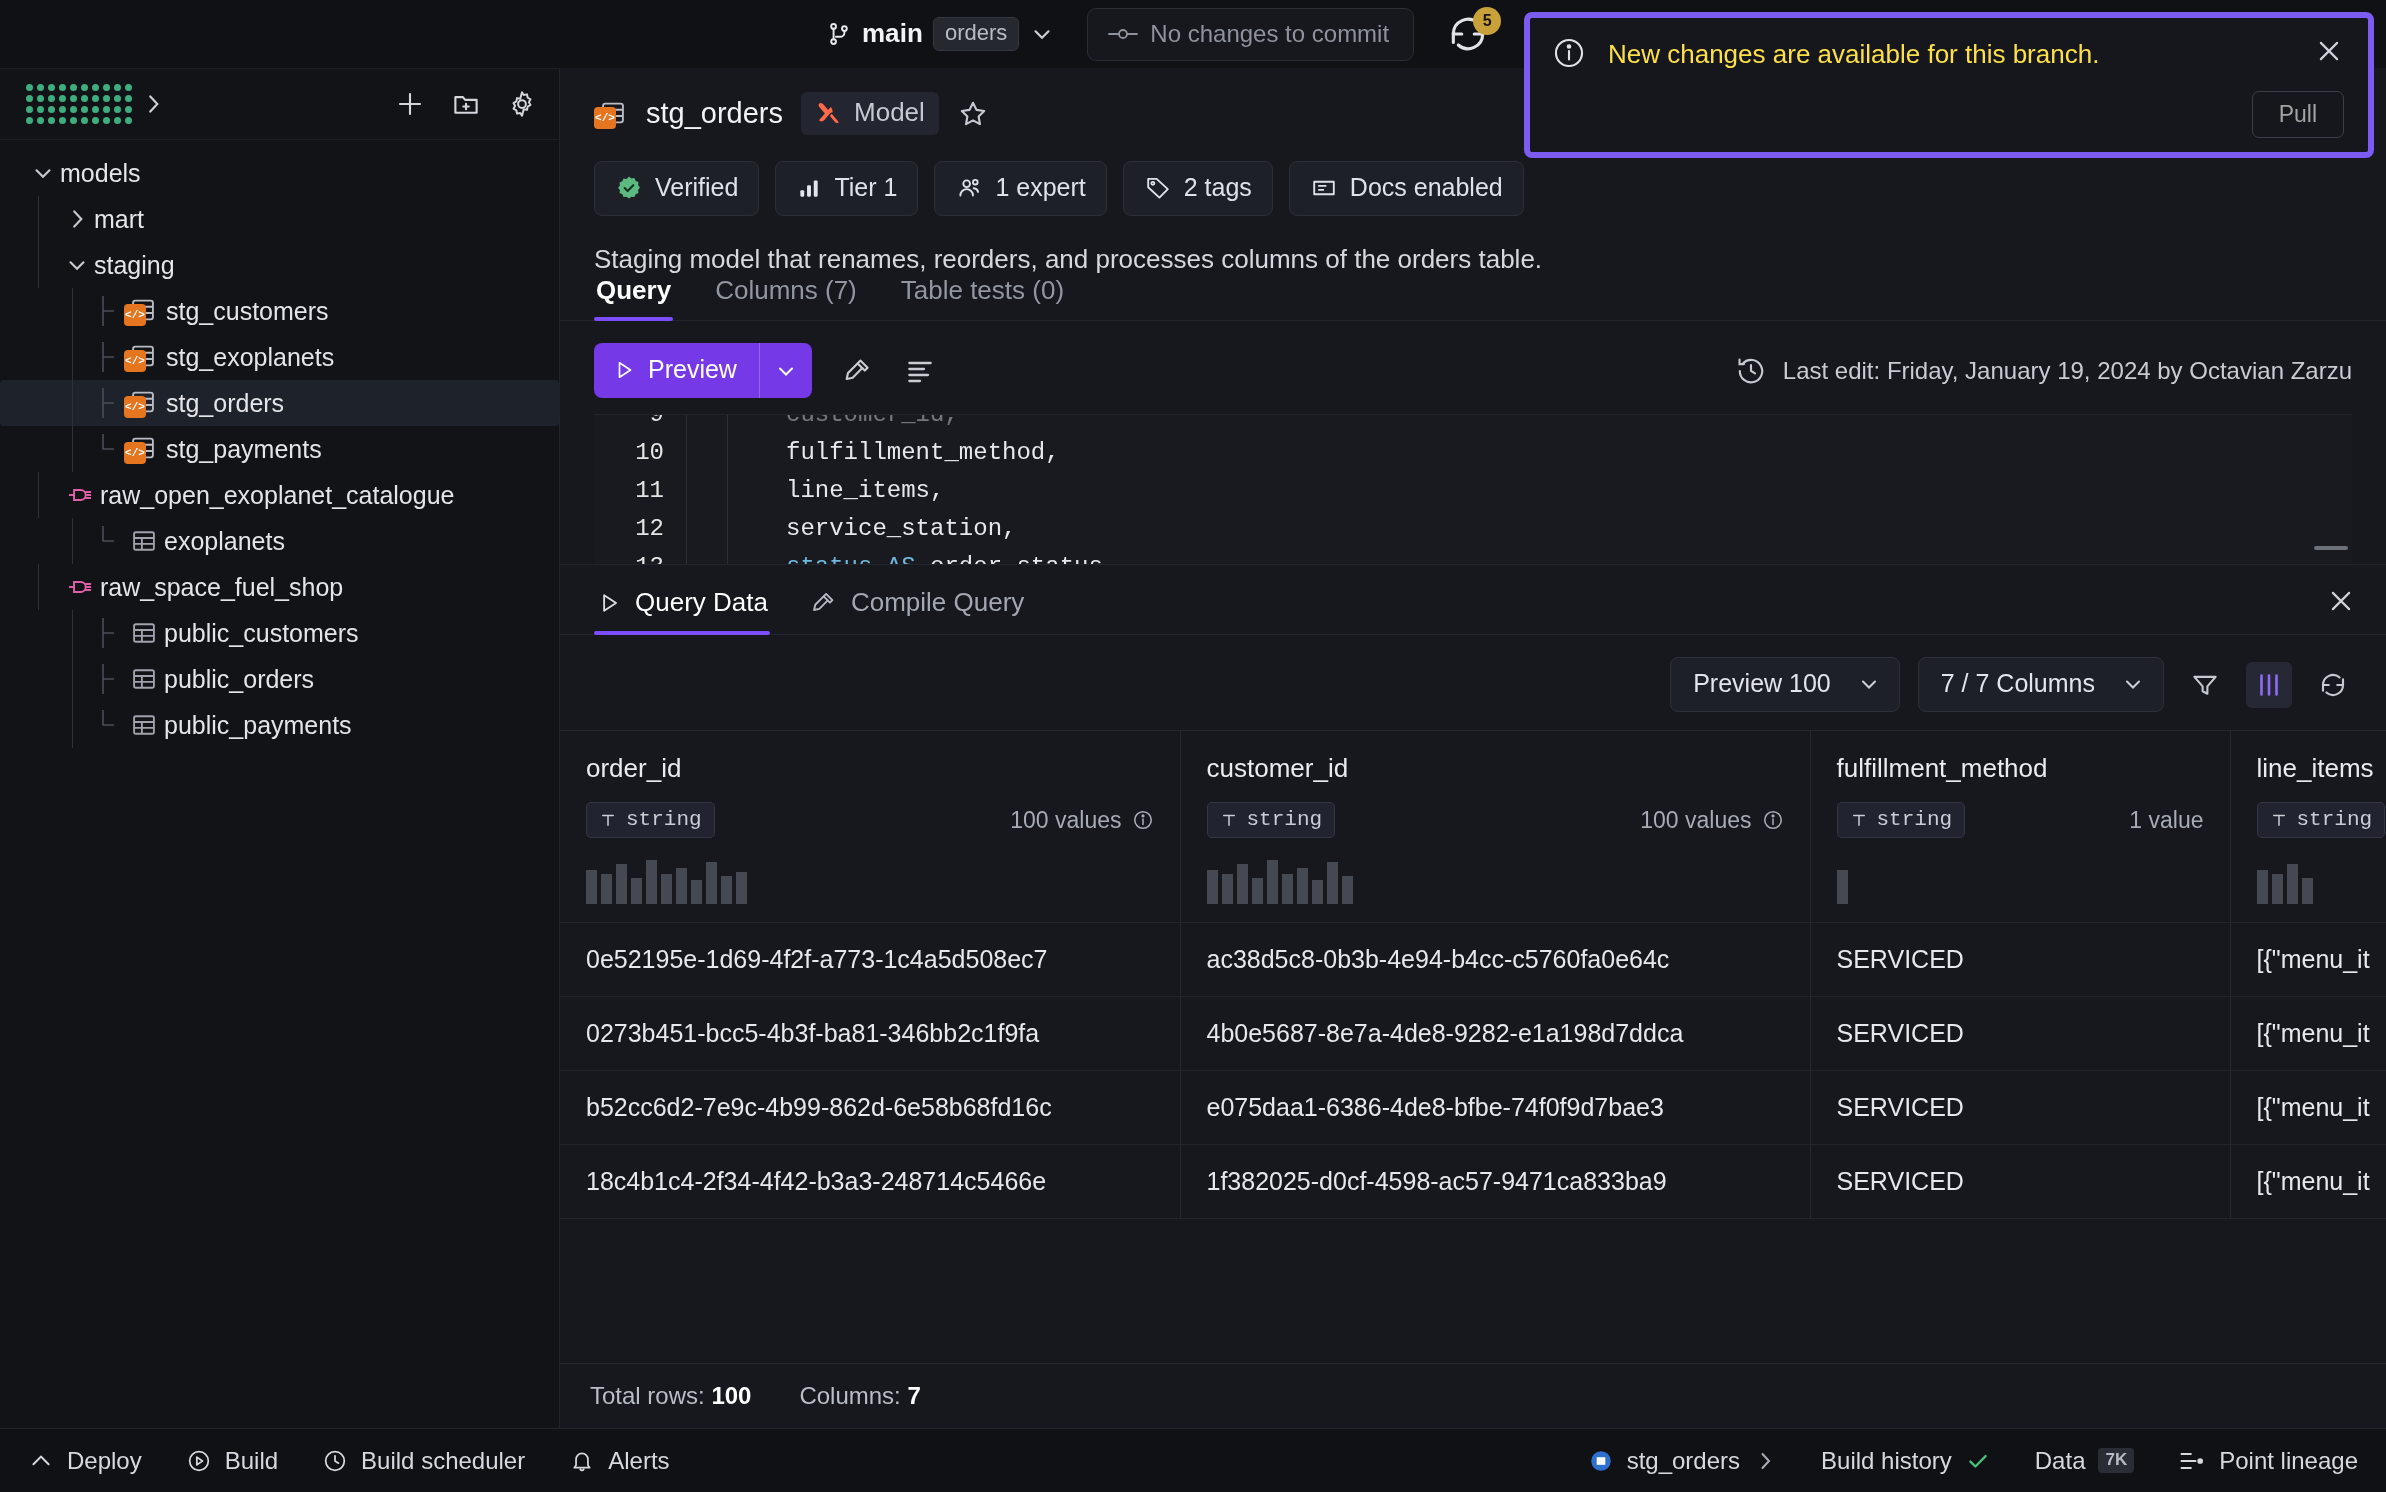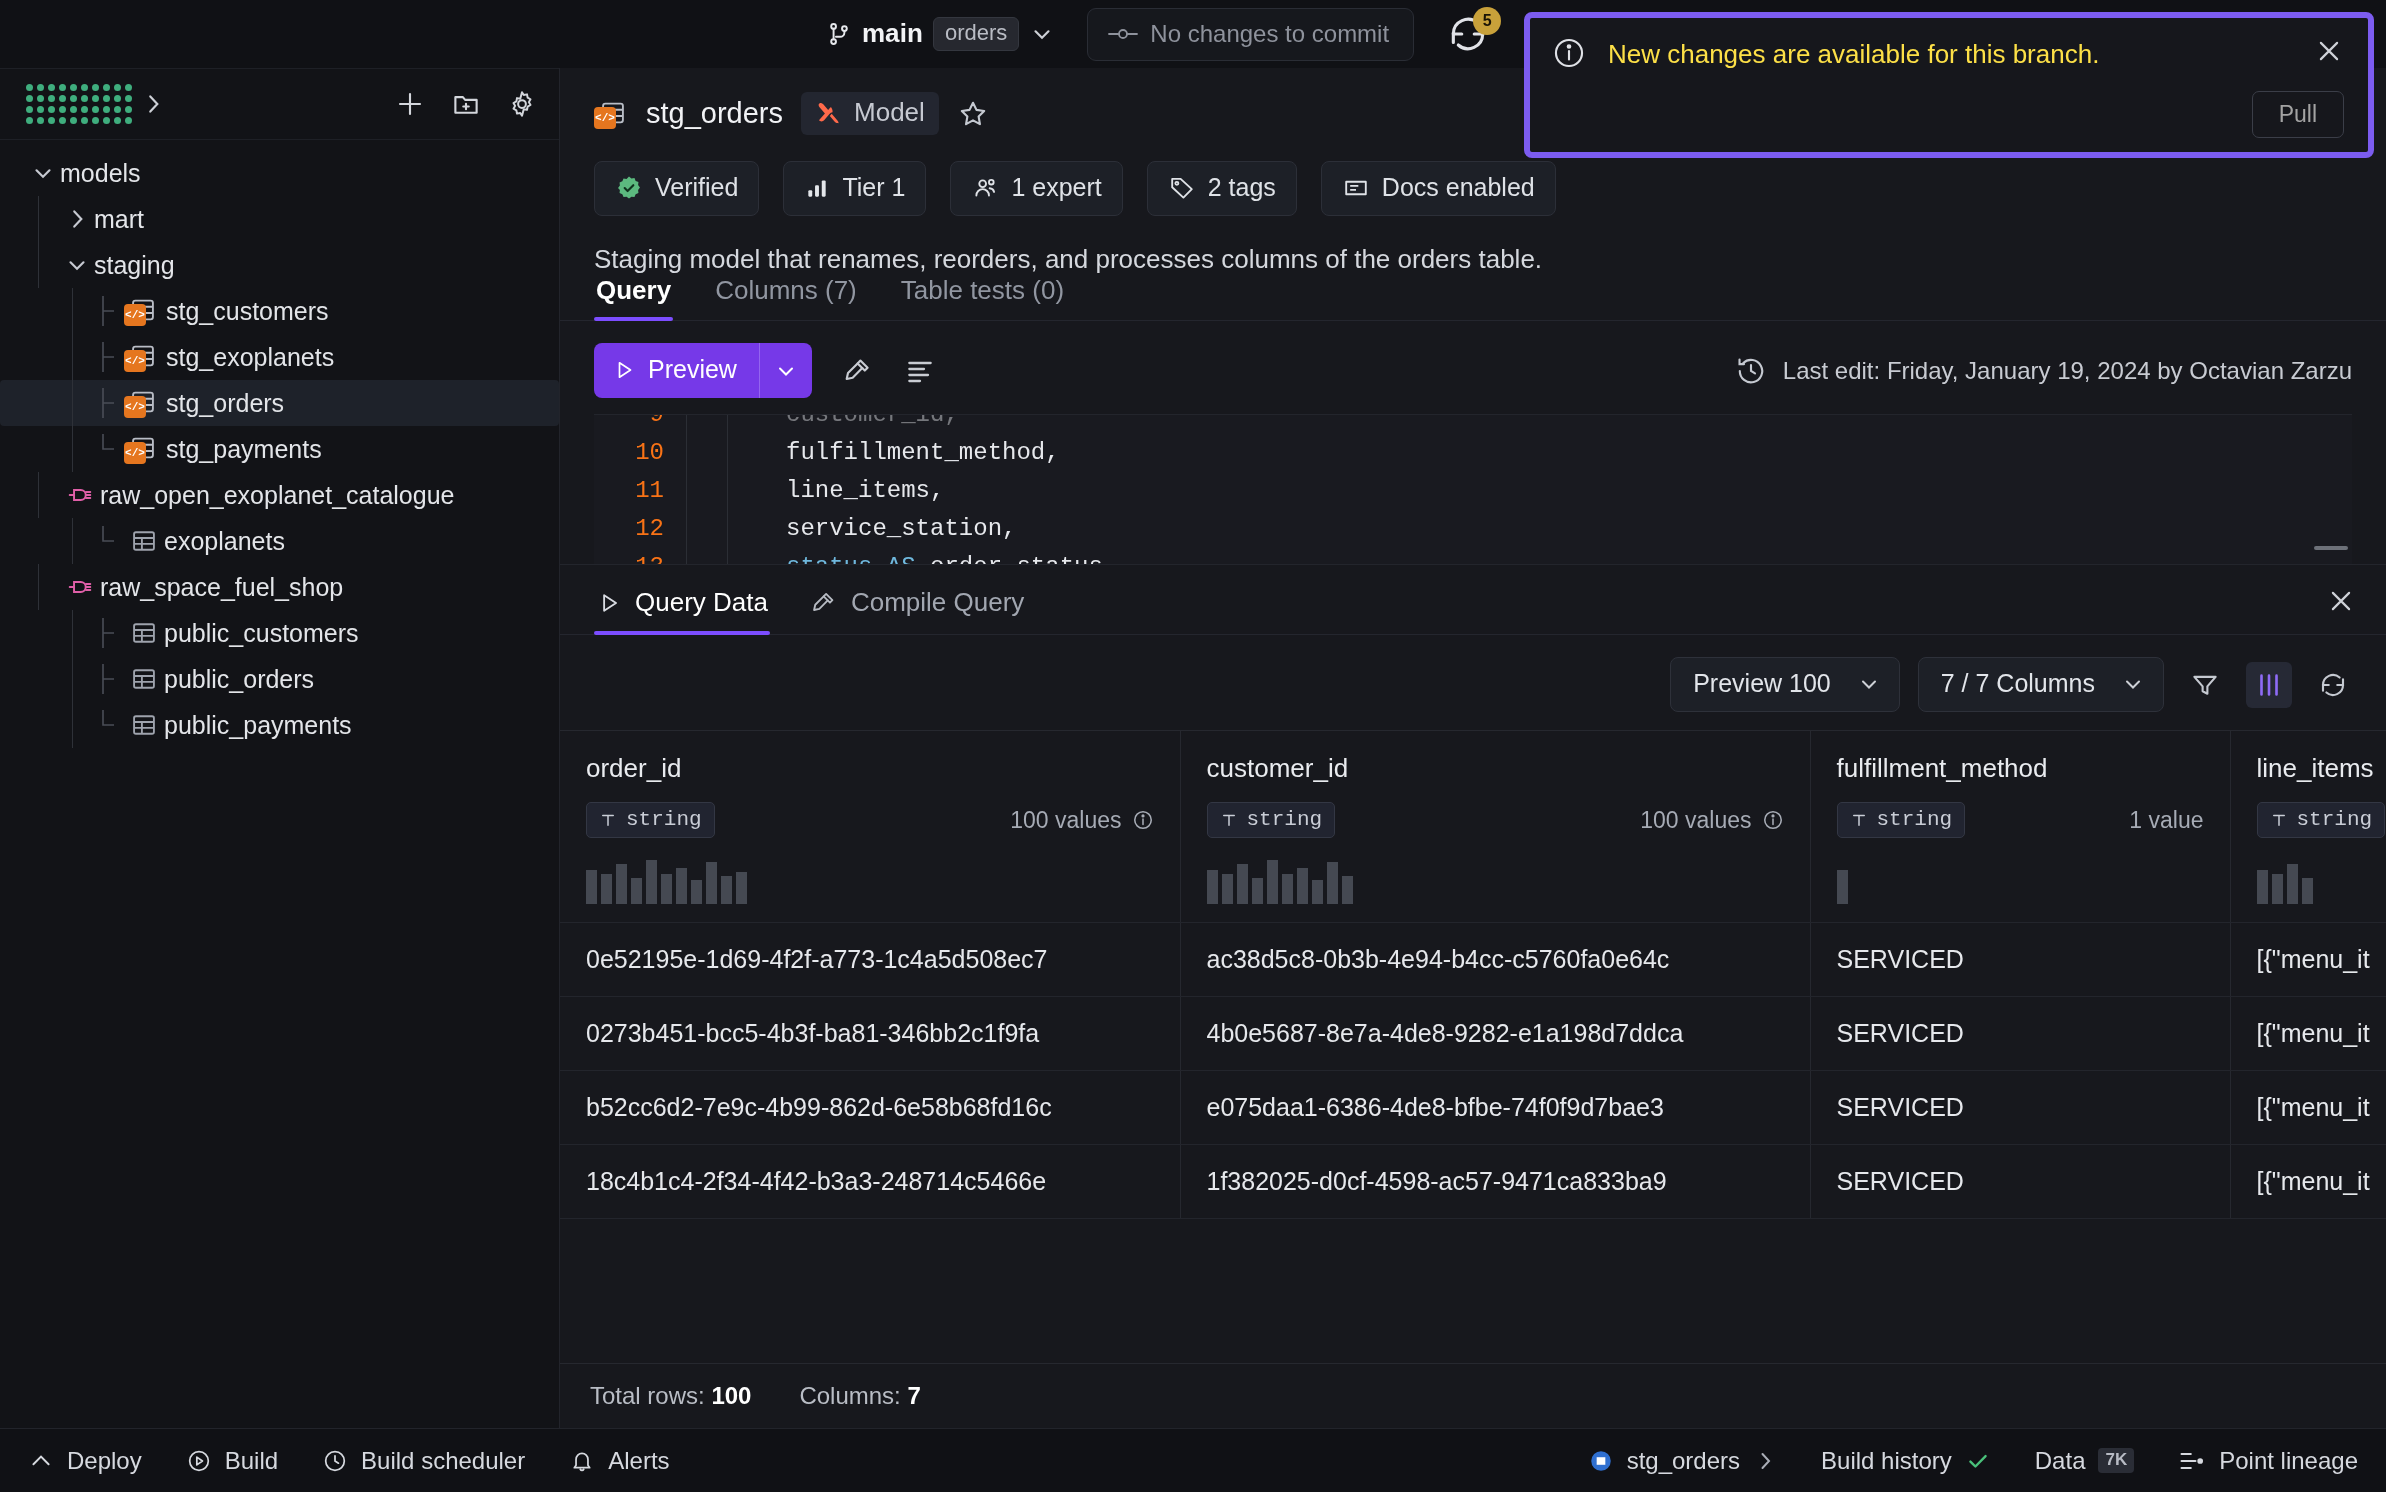--- a/index.html
+++ b/index.html
@@ -102,21 +102,21 @@
   .main { flex: 1; display: flex; flex-direction: column; min-width: 0; background: #17181d; }
 
   .model-head { padding: 24px 34px 0 34px; }
   .mh-title { display:flex; align-items:center; gap: 18px; }
   .mh-name { font-size: 29px; color: #f1f2f5; font-weight: 400; }
   .mh-type {
     display:flex; align-items:center; gap: 11px;
     background: #232630; border-radius: 6px; padding: 5px 14px 7px;
     font-size: 26px; color: #c6c9d1;
   }
-  .mh-badges { display:flex; align-items:center; gap: 24px; margin-top: 26px; }
+  .mh-badges { display:flex; align-items:center; gap: 16px; margin-top: 26px; }
   .badge-pill {
     display:flex; align-items:center; gap: 12px;
     background: #1d2027; border: 1px solid #2c2f38; border-radius: 8px;
     padding: 11px 20px 13px; font-size: 25px; color: #dfe2e7;
   }
   .mh-desc { margin-top: 28px; font-size: 26px; color: #d5d8de; }
 
   
   .tabs { display:flex; align-items: flex-end; gap: 40px; padding: 0 34px; 
           border-bottom: 1px solid #24262e; }
@@ -133,21 +133,21 @@
   }
   .preview-caret { background:#7639e8; border-left:1px solid #9465f0; padding: 0 14px; display:flex; align-items:center; cursor:pointer; }
   .qtool-ico { margin-left: 30px; cursor:pointer; }
   .qtools-right { margin-left:auto; display:flex; align-items:center; gap: 16px; }
   .last-edit { font-size: 24px; color: #c8cbd2; }
 
   
   .code-wrap { position: relative; margin: 0 34px; border-top: 1px solid #23252c; background:#191a20;
                height: 150px; overflow: hidden; }
   .code-line { display:flex; height: 38px; align-items:center; font-family: "Liberation Mono", monospace; font-size: 24px; }
-  .ln { width: 92px; text-align: right; padding-right: 22px; color: #f97316; flex: 0 0 92px; }
+  .ln { width: 92px; text-align: right; padding-right: 22px; color: #e5e5e5; flex: 0 0 92px; }
   .gut2 { width: 42px; flex: 0 0 42px; border-left: 1px solid #2b2e35; border-right:1px solid #2b2e35; height:38px;}
   .ctext { padding-left: 58px; color: #e6e8ec; white-space: pre; }
   .kw { color: #6fb8dd; }
   .code-scroll { position:absolute; right:4px; bottom:14px; width: 34px; height: 4px; background:#6d7179; border-radius:2px; }
 
   
   .res { flex: 1; display:flex; flex-direction: column; min-height:0; border-top: 1px solid #23252c; }
   .res-tabs { display:flex; align-items: flex-end; gap: 38px; padding: 0 34px; border-bottom: 1px solid #24262e; position: relative; }
   .res-tab { display:flex; align-items:center; gap: 13px; font-size: 26px; color:#a2a7b1; padding: 22px 2px 16px; cursor:pointer; position:relative; }
   .res-tab.active { color:#fff; }

